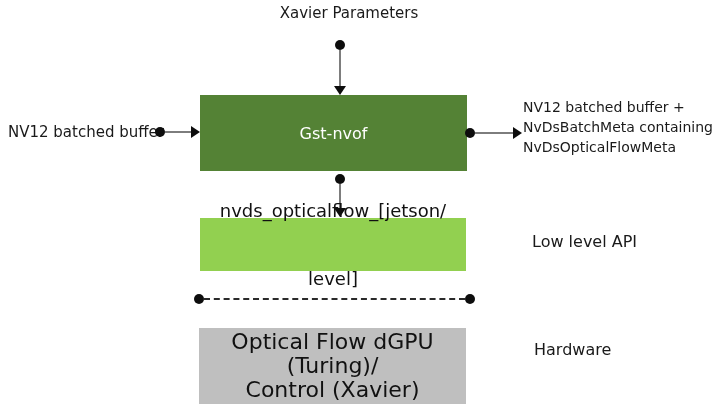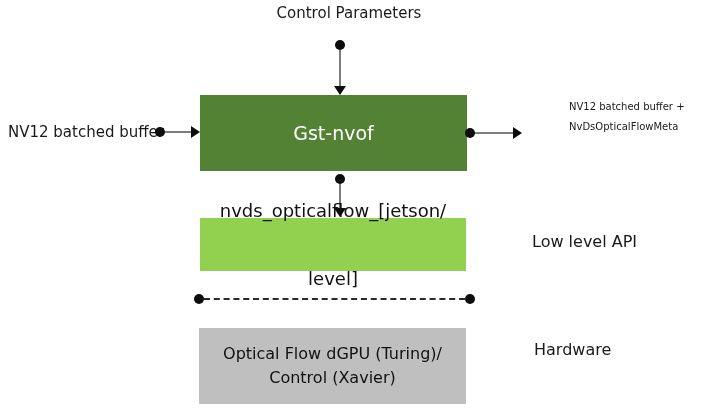--- a/index.html
+++ b/index.html
@@ -21,51 +21,50 @@
   .lbl {
     position: absolute;
     white-space: nowrap;
     color: #1a1a1a;
   }
   .lbl-title    { font-size: 15px; text-align: center; }
   .lbl-side     { font-size: 16px; }
   .lbl-input    { font-size: 15px; }
   .out-block {
     position: absolute;
-    font-size: 10px;
+    font-size: 14px;
     line-height: 20px;
     white-space: nowrap;
-    margin-left: 46px;
   }
 
   
   .box {
     position: absolute;
     display: flex;
     flex-direction: column;
     align-items: center;
     justify-content: center;
     text-align: center;
     box-sizing: border-box;
   }
   .box-plugin {
     left: 200px; top: 95px; width: 267px; height: 76px;
     color: #ffffff;
-    font-size: 19px;
+    font-size: 16px;
   }
   .box-api {
     left: 200px; top: 218px; width: 266px; height: 53px;
     color: #111111;
     font-size: 18px;
     line-height: 20px;
   }
   .box-hw {
     left: 199px; top: 328px; width: 267px; height: 76px;
     color: #111111;
-    font-size: 16px;
+    font-size: 22px;
     line-height: 24px;
   }
 
   
   .dot {
     position: absolute;
     width: 10px; height: 10px;
     border-radius: 50%;
     background: #0d0d0d;
   }
@@ -97,40 +96,41 @@
     position: absolute;
     height: 0;
     border-top: 2px dashed #2a2a2a;
   }
 </style>
 </head>
 <body>
 
 <div id="canvas">
 
-  <div class="lbl lbl-title" style="left: 249px; top: 4px; width: 200px;">Control Parameters</div>
+  <div class="lbl lbl-title" style="left: 249px; top: 4px; width: 200px;">Xavier Parameters</div>
 
   <div class="dot" style="left: 335px; top: 40px;"></div>
   <div class="line-v" style="left: 339px; top: 50px; height: 36px;"></div>
   <div class="arrow-down" style="left: 334px; top: 86px;"></div>
 
   <div class="lbl lbl-input" style="left: 8px; top: 123px;">NV12 batched buffer</div>
   <div class="dot" style="left: 155px; top: 127px;"></div>
   <div class="line-h" style="left: 165px; top: 131px; width: 26px;"></div>
   <div class="arrow-right" style="left: 191px; top: 126px;"></div>
 
   <div class="box box-plugin" style="background-color: rgb(84, 130, 53);">
     <span>Gst-nvof</span>
   </div>
 
   <div class="dot" style="left: 465px; top: 128px;"></div>
   <div class="line-h" style="left: 475px; top: 132px; width: 38px;"></div>
   <div class="arrow-right" style="left: 513px; top: 127px;"></div>
   <div class="out-block" style="left: 523px; top: 97px;">
     <div>NV12 batched buffer +</div>
+    <div>NvDsBatchMeta containing</div>
     <div>NvDsOpticalFlowMeta</div>
   </div>
 
   <div class="dot" style="left: 335px; top: 174px;"></div>
   <div class="line-v" style="left: 339px; top: 184px; height: 24px;"></div>
   <div class="arrow-down" style="left: 334px; top: 208px;"></div>
 
   <div class="box box-api" style="background-color: rgb(146, 208, 80); gap: 48px;">
     <span>nvds_opticalflow_[jetson/</span>
     <span>level]</span>

